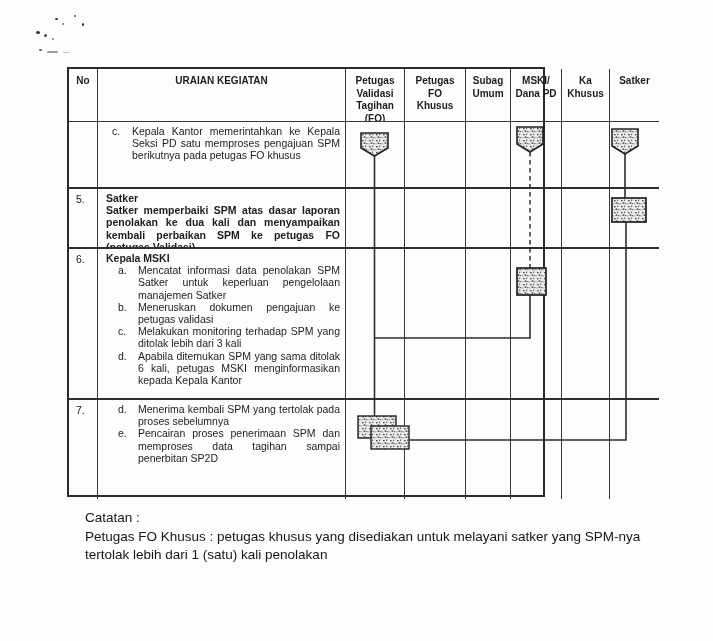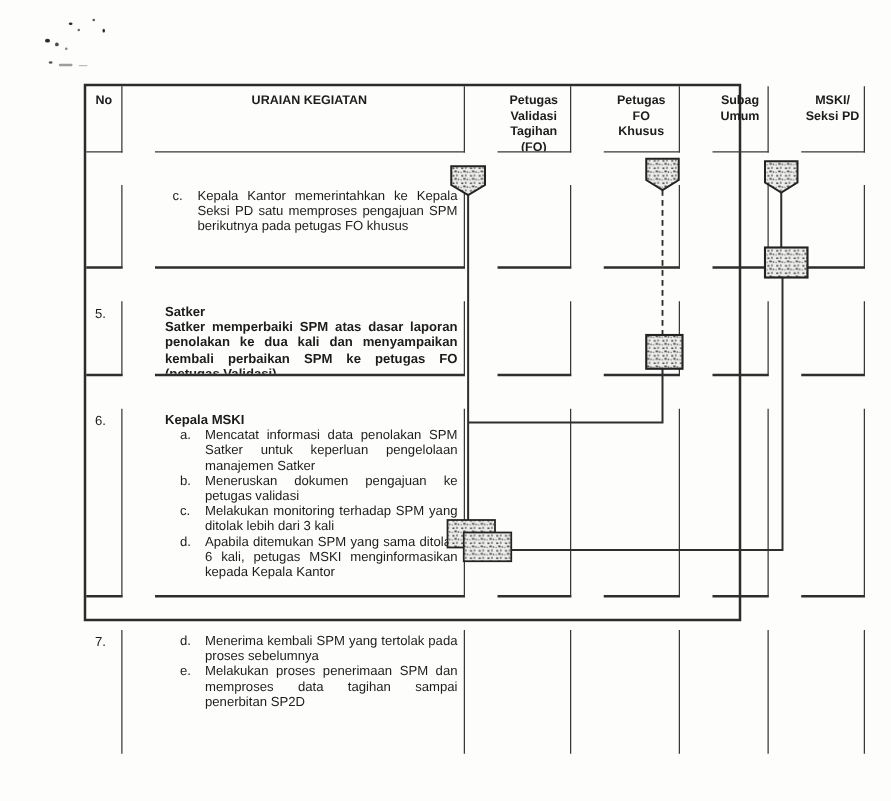--- a/index.html
+++ b/index.html
@@ -5,26 +5,26 @@
   html,body{margin:0;padding:0;background:#ffffff;}
   .page{
     position:relative;width:713px;height:641px;overflow:hidden;
     background:#fdfdfc;color:#1c1c1c;
     font-family:"Liberation Sans", sans-serif;
   }
   
   .speck{position:absolute;background:#2a2a2a;border-radius:50%;}
   
   .tbl{
-    position:absolute;left:67px;top:67px;width:526px;height:430px;
+    position:absolute;left:67px;top:67px;width:478px;height:430px;
     border:2px solid #2b2b2b;box-sizing:border-box;
     display:grid;
     grid-template-columns:29px 248px 59px 61px 45px 51px 48px 49px;
     grid-template-rows:53px 67px 60px 151px 99px;
-    font-size:10.5px;line-height:12.2px;gap:26px;
+    font-size:10.5px;line-height:12.2px;
   }
   .cell{
     border-right:1.4px solid #383838;
     border-bottom:1.4px solid #383838;
     box-sizing:border-box;overflow:hidden;
   }
   .cell.lastcol{border-right:none;}
   .cell.lastrow{border-bottom:none;}
   .cell.rb{border-bottom-width:2px;border-bottom-color:#2e2e2e;}
   .hcell{
@@ -67,23 +67,23 @@
     <div class="cell hcell">Petugas
 Validasi
 Tagihan
 (FO)</div>
     <div class="cell hcell">Petugas
 FO
 Khusus</div>
     <div class="cell hcell">Subag
 Umum</div>
     <div class="cell hcell">MSKI/
-Seksi PD</div>
+Dana PD</div>
     <div class="cell hcell">Ka
-Kantor</div>
+Khusus</div>
     <div class="cell hcell lastcol">Satker</div>
 
     <div class="cell nocell rb"></div>
     <div class="cell uraian rb">
       <div class="item item0">
         <span class="lbl">c.</span>
         <span class="txt">Kepala Kantor memerintahkan ke Kepala Seksi PD satu memproses pengajuan SPM berikutnya pada petugas FO khusus</span>
       </div>
     </div>
     <div class="cell rb"></div>
@@ -133,21 +133,21 @@
     <div class="cell rb lastcol"></div>
 
     <div class="cell nocell lastrow">7.</div>
     <div class="cell uraian lastrow">
       <div class="item">
         <span class="lbl">d.</span>
         <span class="txt">Menerima kembali SPM yang tertolak pada proses sebelumnya</span>
       </div>
       <div class="item">
         <span class="lbl">e.</span>
-        <span class="txt">Melakukan proses penerimaan SPM dan memproses data tagihan sampai penerbitan SP2D</span>
+        <span class="txt">Pencairan proses penerimaan SPM dan memproses data tagihan sampai penerbitan SP2D</span>
       </div>
     </div>
     <div class="cell lastrow"></div>
     <div class="cell lastrow"></div>
     <div class="cell lastrow"></div>
     <div class="cell lastrow"></div>
     <div class="cell lastrow"></div>
     <div class="cell lastrow lastcol"></div>
   </div>
 
@@ -174,14 +174,18 @@
     <polygon points="545,62 571,62 571,79 558,87 545,79" fill="url(#speckfill)" stroke="#222222" stroke-width="1.6"></polygon>
 
     <rect x="545" y="131" width="34" height="24" fill="url(#speckfill)" stroke="#222222" stroke-width="1.7"></rect>
 
     <rect x="450" y="201" width="29" height="27" fill="url(#speckfill)" stroke="#222222" stroke-width="1.7"></rect>
 
     <rect x="291" y="349" width="38" height="22" fill="url(#speckfill)" stroke="#222222" stroke-width="1.4"></rect>
     <rect x="304" y="359" width="38" height="23" fill="url(#speckfill)" stroke="#222222" stroke-width="1.4"></rect>
   </svg>
 
+  <div class="note">
+    <div>Catatan :</div>
+    <div>Petugas FO Khusus : petugas khusus yang disediakan untuk melayani satker yang SPM-nya tertolak lebih dari 1 (satu) kali penolakan</div>
+  </div>
 
 </div>
 
 </body></html>

